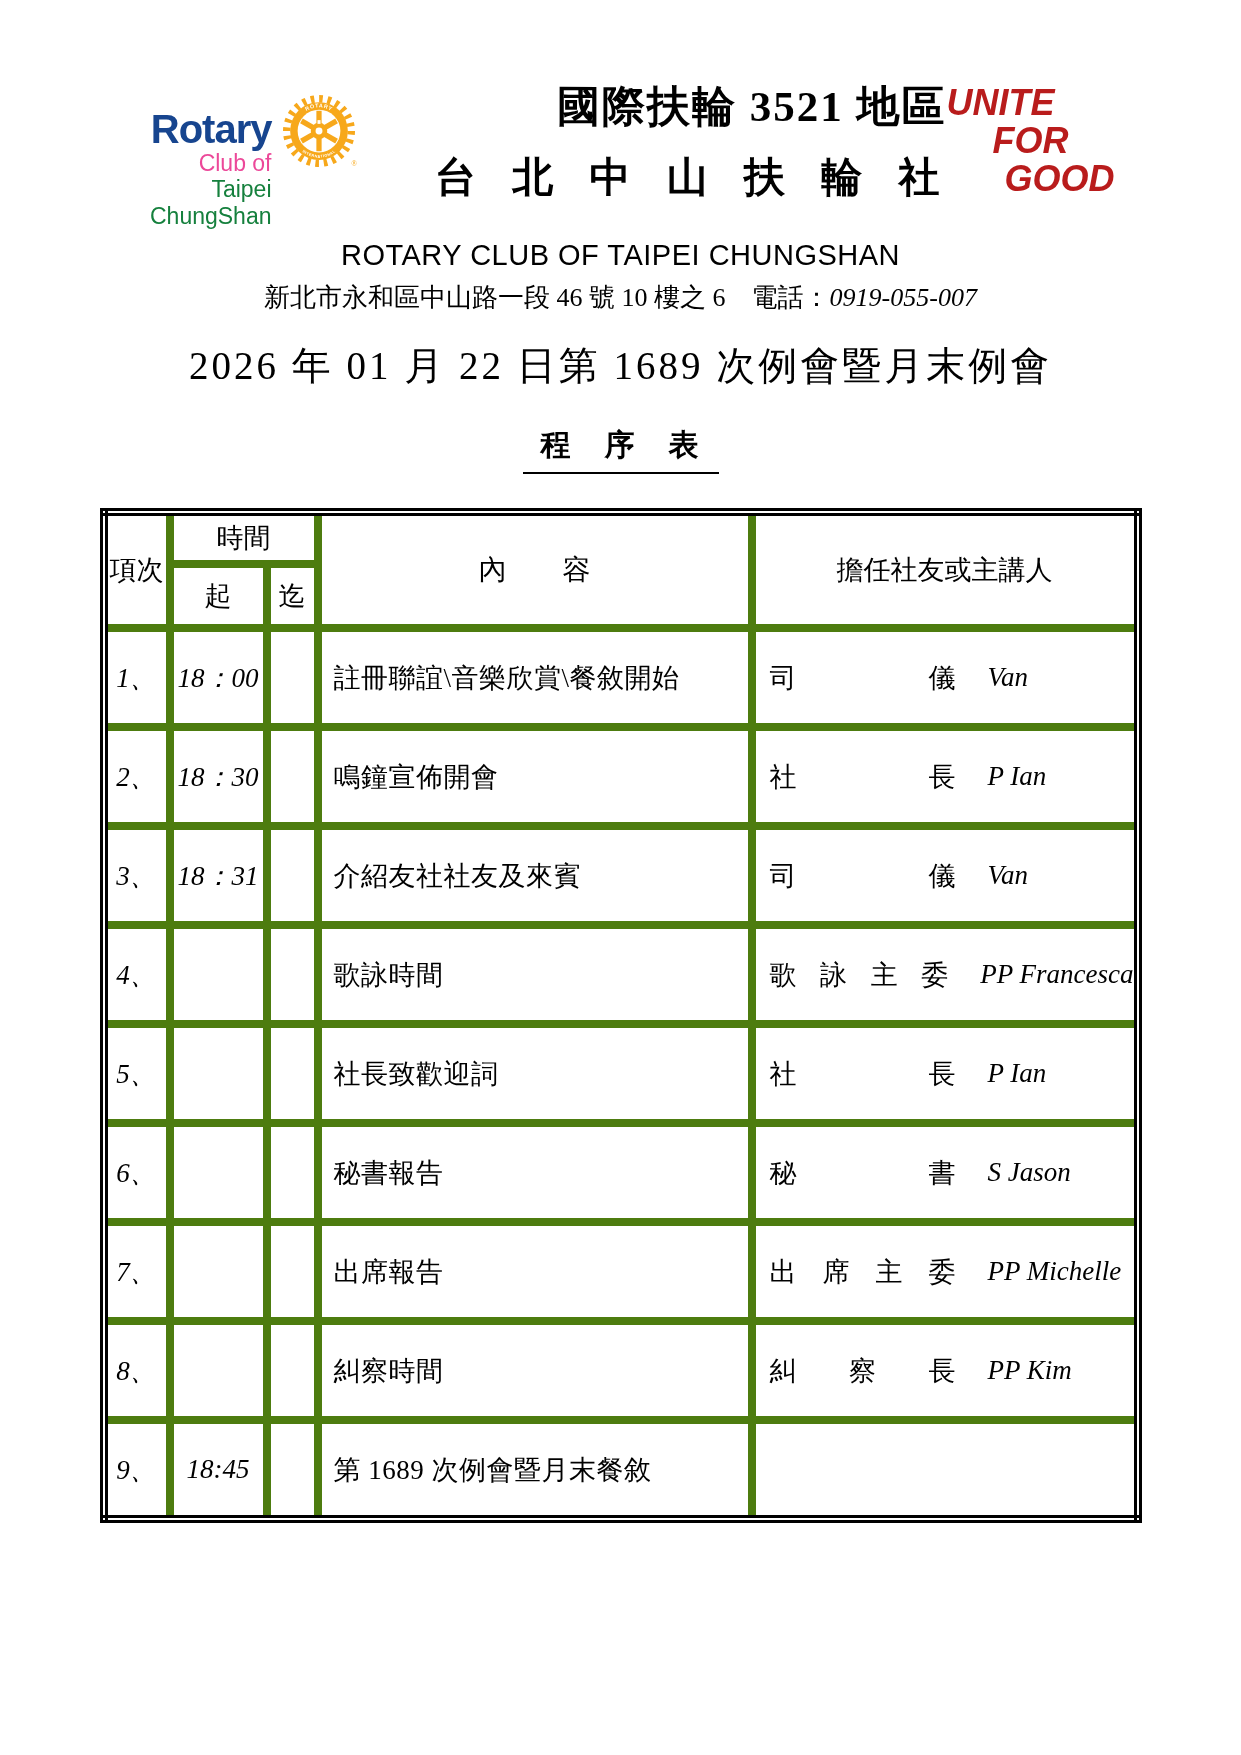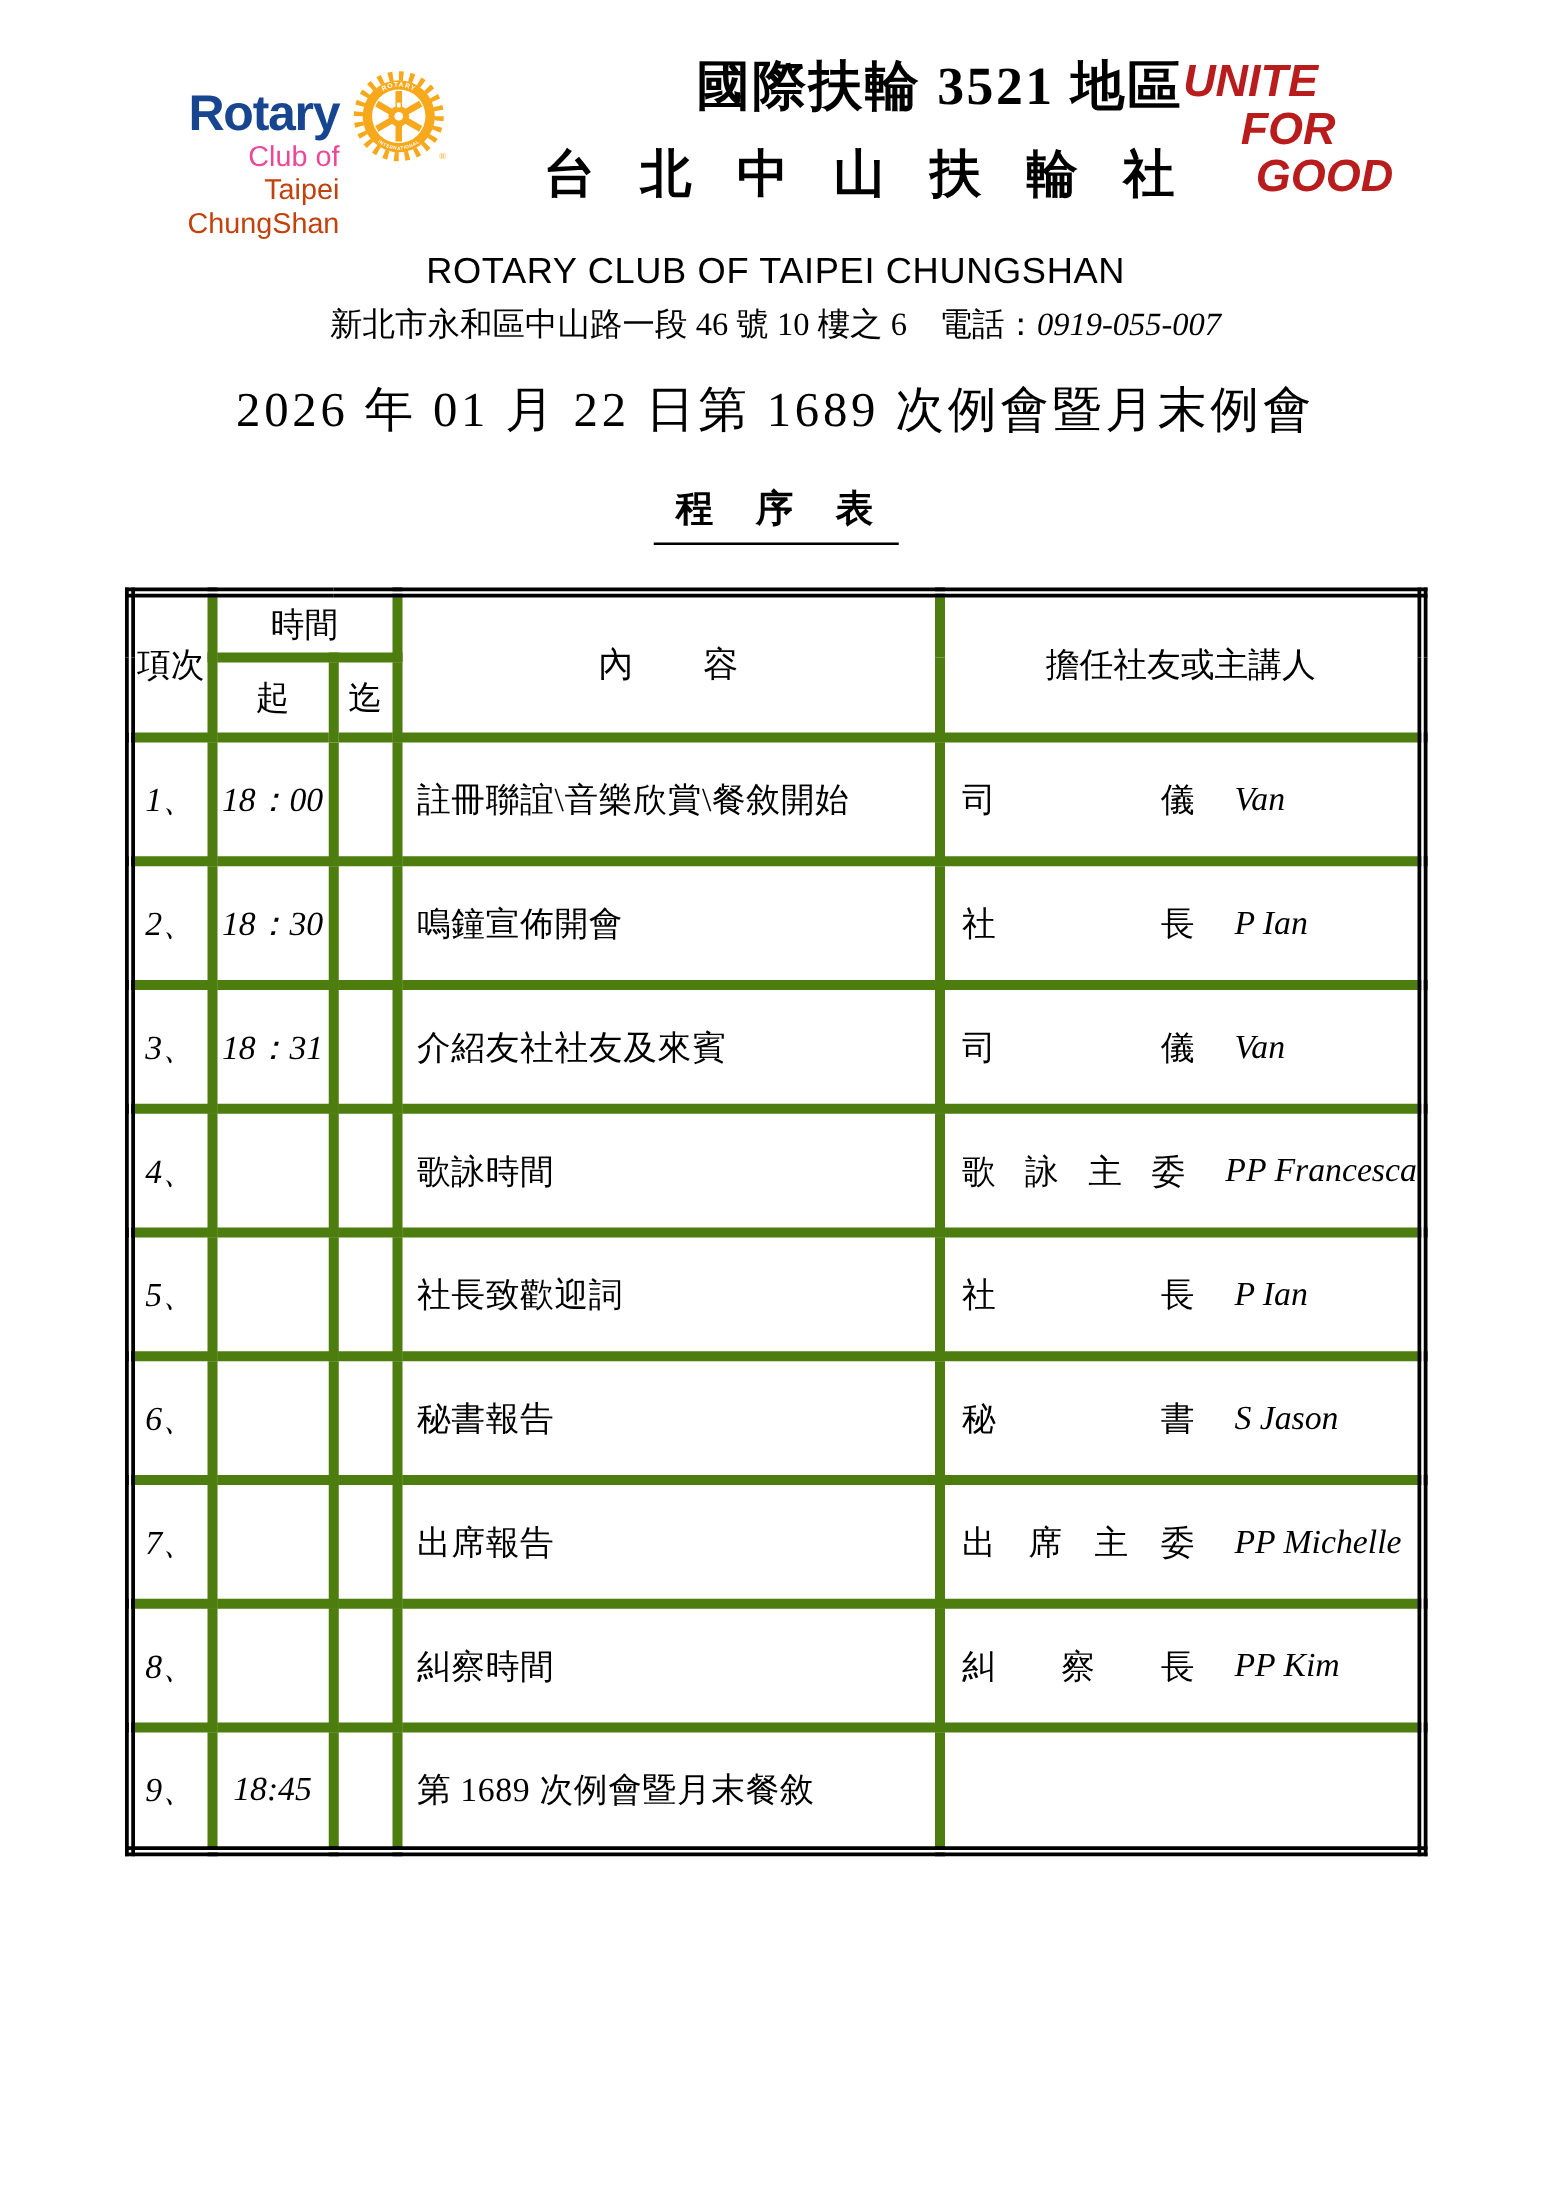--- a/index.html
+++ b/index.html
@@ -4,21 +4,21 @@
 <style>
   * { margin: 0; padding: 0; box-sizing: border-box; }
   html, body { background: #ffffff; }
   body {
     width: 1241px;
     min-height: 1755px;
     margin: 0 auto;
     font-family: "Liberation Serif", "DejaVu Serif", serif;
     color: #000;
   }
-  .page { width: 1241px; min-height: 1755px; padding-top: 34px; border-radius: 30px; }
+  .page { width: 1241px; min-height: 1755px; padding-top: 72px; border-radius: 30px; }
   .content { width: 1042px; margin: 0 auto; }
 
   
   .masthead { display: flex; align-items: flex-start; }
   .logo-block { width: 258px; flex: 0 0 258px; display: flex; justify-content: flex-end; margin-top: 22px; }
   .logo-text { text-align: right; line-height: 1.05; padding-top: 14px; }
   .logo-brand { font-family: "Liberation Sans", "DejaVu Sans", sans-serif; font-weight: 700; font-size: 40px; letter-spacing: -1px; }
   .logo-sub { font-family: "Liberation Sans", "DejaVu Sans", sans-serif; font-weight: 400; font-size: 23px; line-height: 1.15; }
   .wheel { margin-left: 8px; margin-top: -4px; }
 
@@ -67,21 +67,21 @@
 
 <div class="page">
   <div class="content">
 
     <div class="masthead">
 
       <div class="logo-block">
         <div class="logo-text">
           <div class="logo-brand" style="color:#17458F">Rotary</div>
           <div class="logo-sub" style="color:#ec4899">Club of</div>
-          <div class="logo-sub" style="color:#c2410c">Taipei ChungShan</div>
+          <div class="logo-sub" style="color:#15803d">Taipei ChungShan</div>
         </div>
         <div class="wheel">
           <svg width="78" height="82" viewBox="0 0 104 104" aria-hidden="true">
             <defs>
               <path id="arcTop" d="M 20.5 52 A 31.5 31.5 0 0 1 83.5 52" fill="none"></path>
               <path id="arcBot" d="M 16.5 52 A 35.5 35.5 0 0 0 87.5 52" fill="none"></path>
             </defs>
             <circle cx="52" cy="52" r="43" fill="none" stroke="#F7A81B" stroke-width="10" stroke-dasharray="4.8 6.45"></circle>
             <circle cx="52" cy="52" r="38.5" fill="#F7A81B"></circle>
             <circle cx="52" cy="52" r="28.5" fill="#ffffff"></circle>

